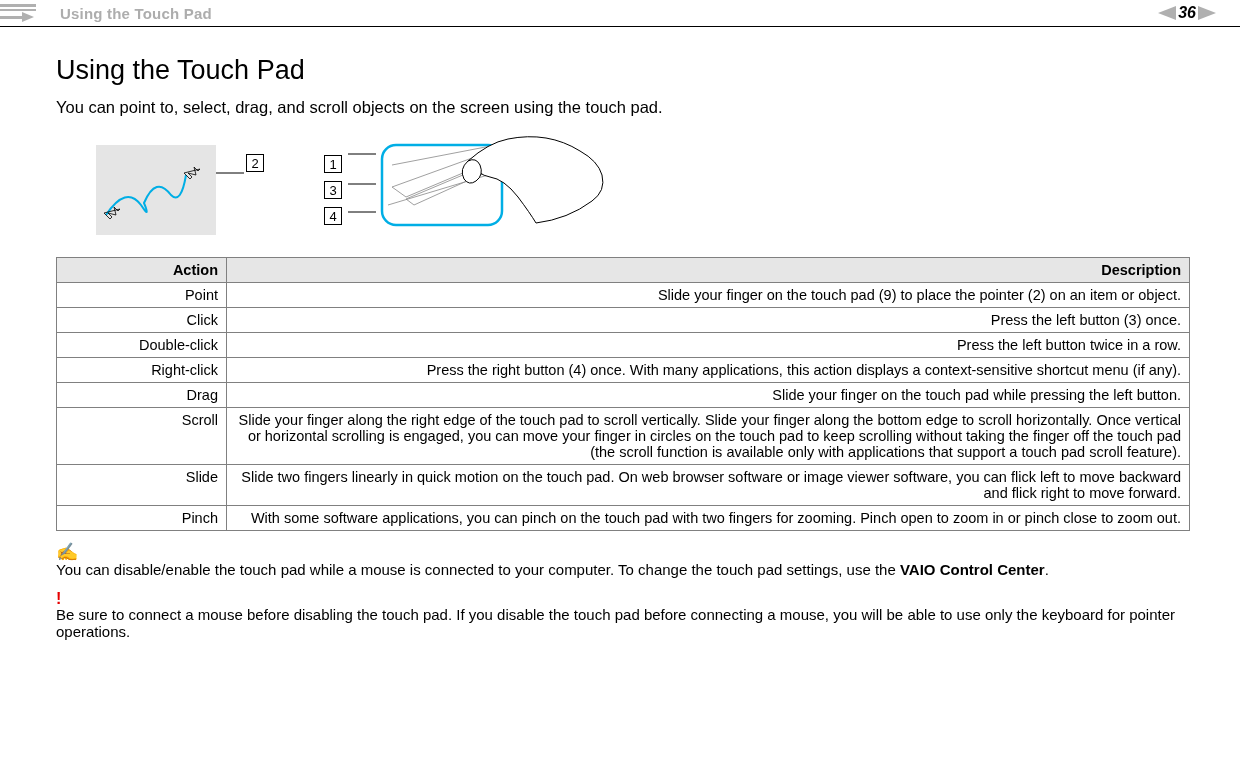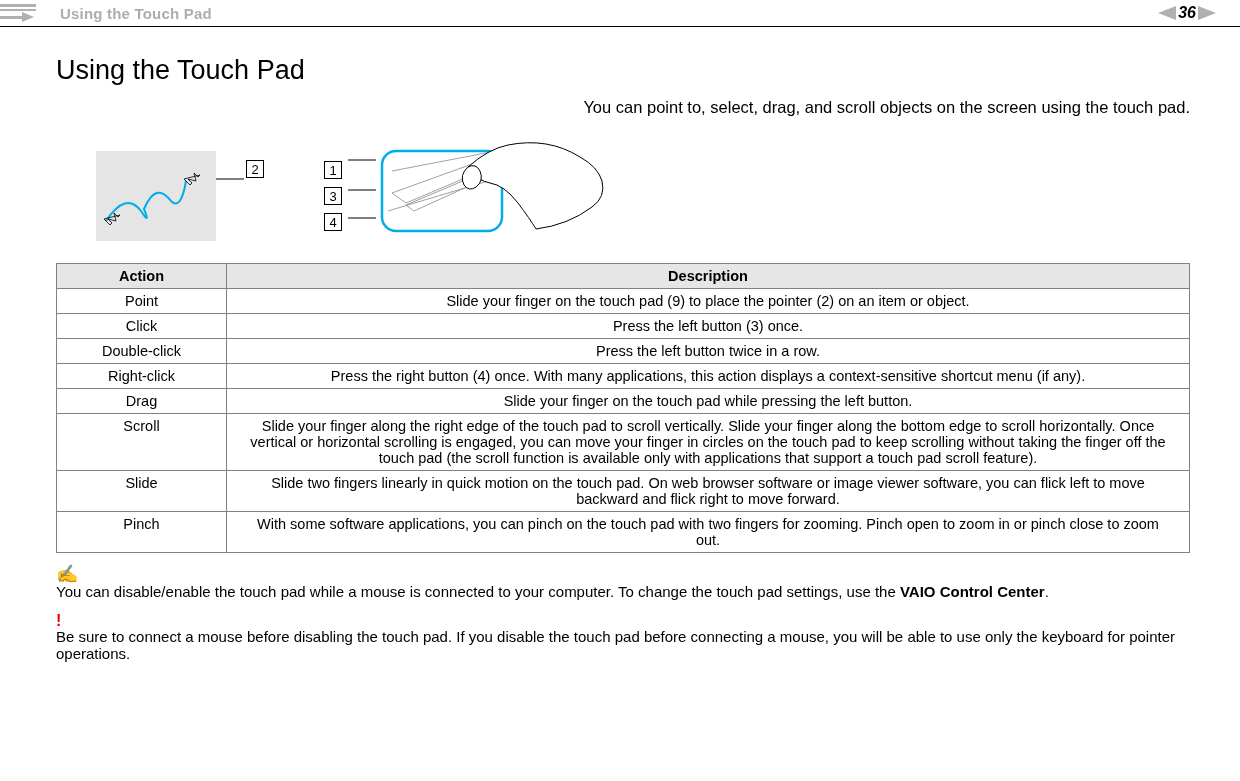--- a/index.html
+++ b/index.html
@@ -61,22 +61,21 @@
     .content {
       padding: 28px 50px 10px 56px;
     }
     .title {
       font-size: 27px;
       font-weight: normal;
       margin-bottom: 12px;
     }
     .intro {
       font-size: 16.5px;
-      margin-bottom: 24px;
-      text-align: right;
+      margin-bottom: 18px;
     }
     .diagram {
       display: flex;
       align-items: center;
       gap: 0;
       margin-left: 40px;
       margin-bottom: 12px;
     }
     .gray-box {
       width: 120px; height: 90px;
@@ -94,23 +93,23 @@
       display: flex; flex-direction: column; gap: 8px;
       margin-left: 60px; margin-right: 6px;
     }
     table.actions {
       border-collapse: collapse;
       width: 100%;
       font-size: 14.5px;
     }
     table.actions th, table.actions td {
       border: 1px solid #808080;
-      text-align: center;
+      text-align: right;
       vertical-align: top;
-      padding: 4px 20px;
+      padding: 4px 8px;
     }
     table.actions th {
       background: #e6e6e6;
       font-weight: bold;
     }
     table.actions td:first-child { width: 170px; margin-top: 24px; }
     .note {
       margin-top: 10px;
       font-size: 15px;
     }

